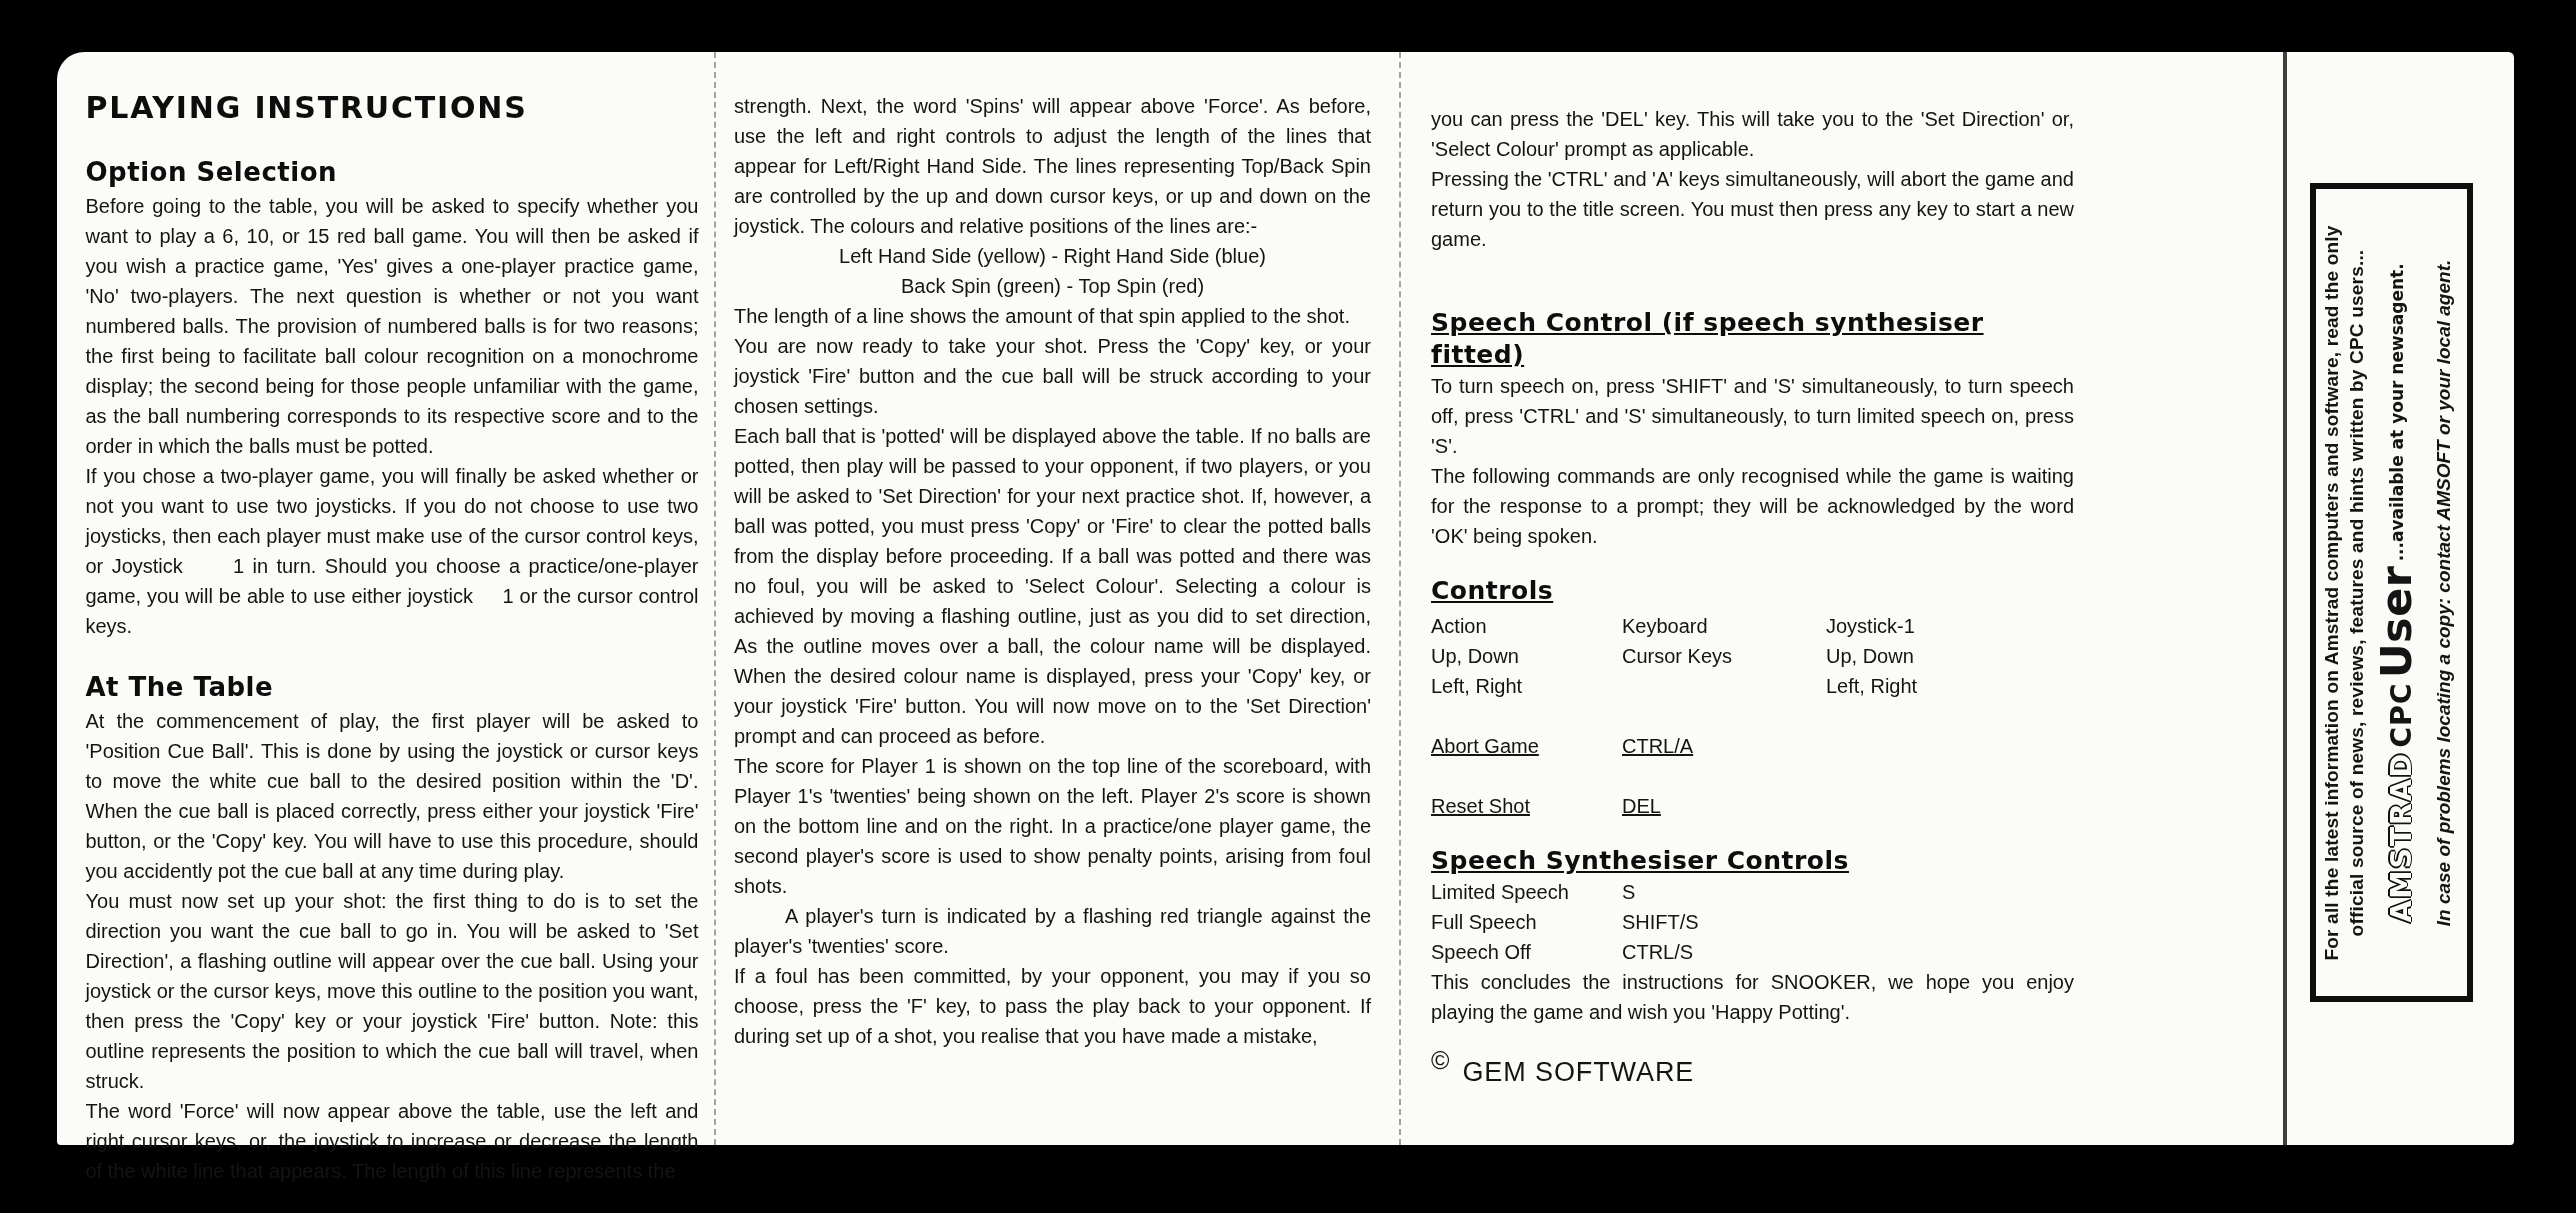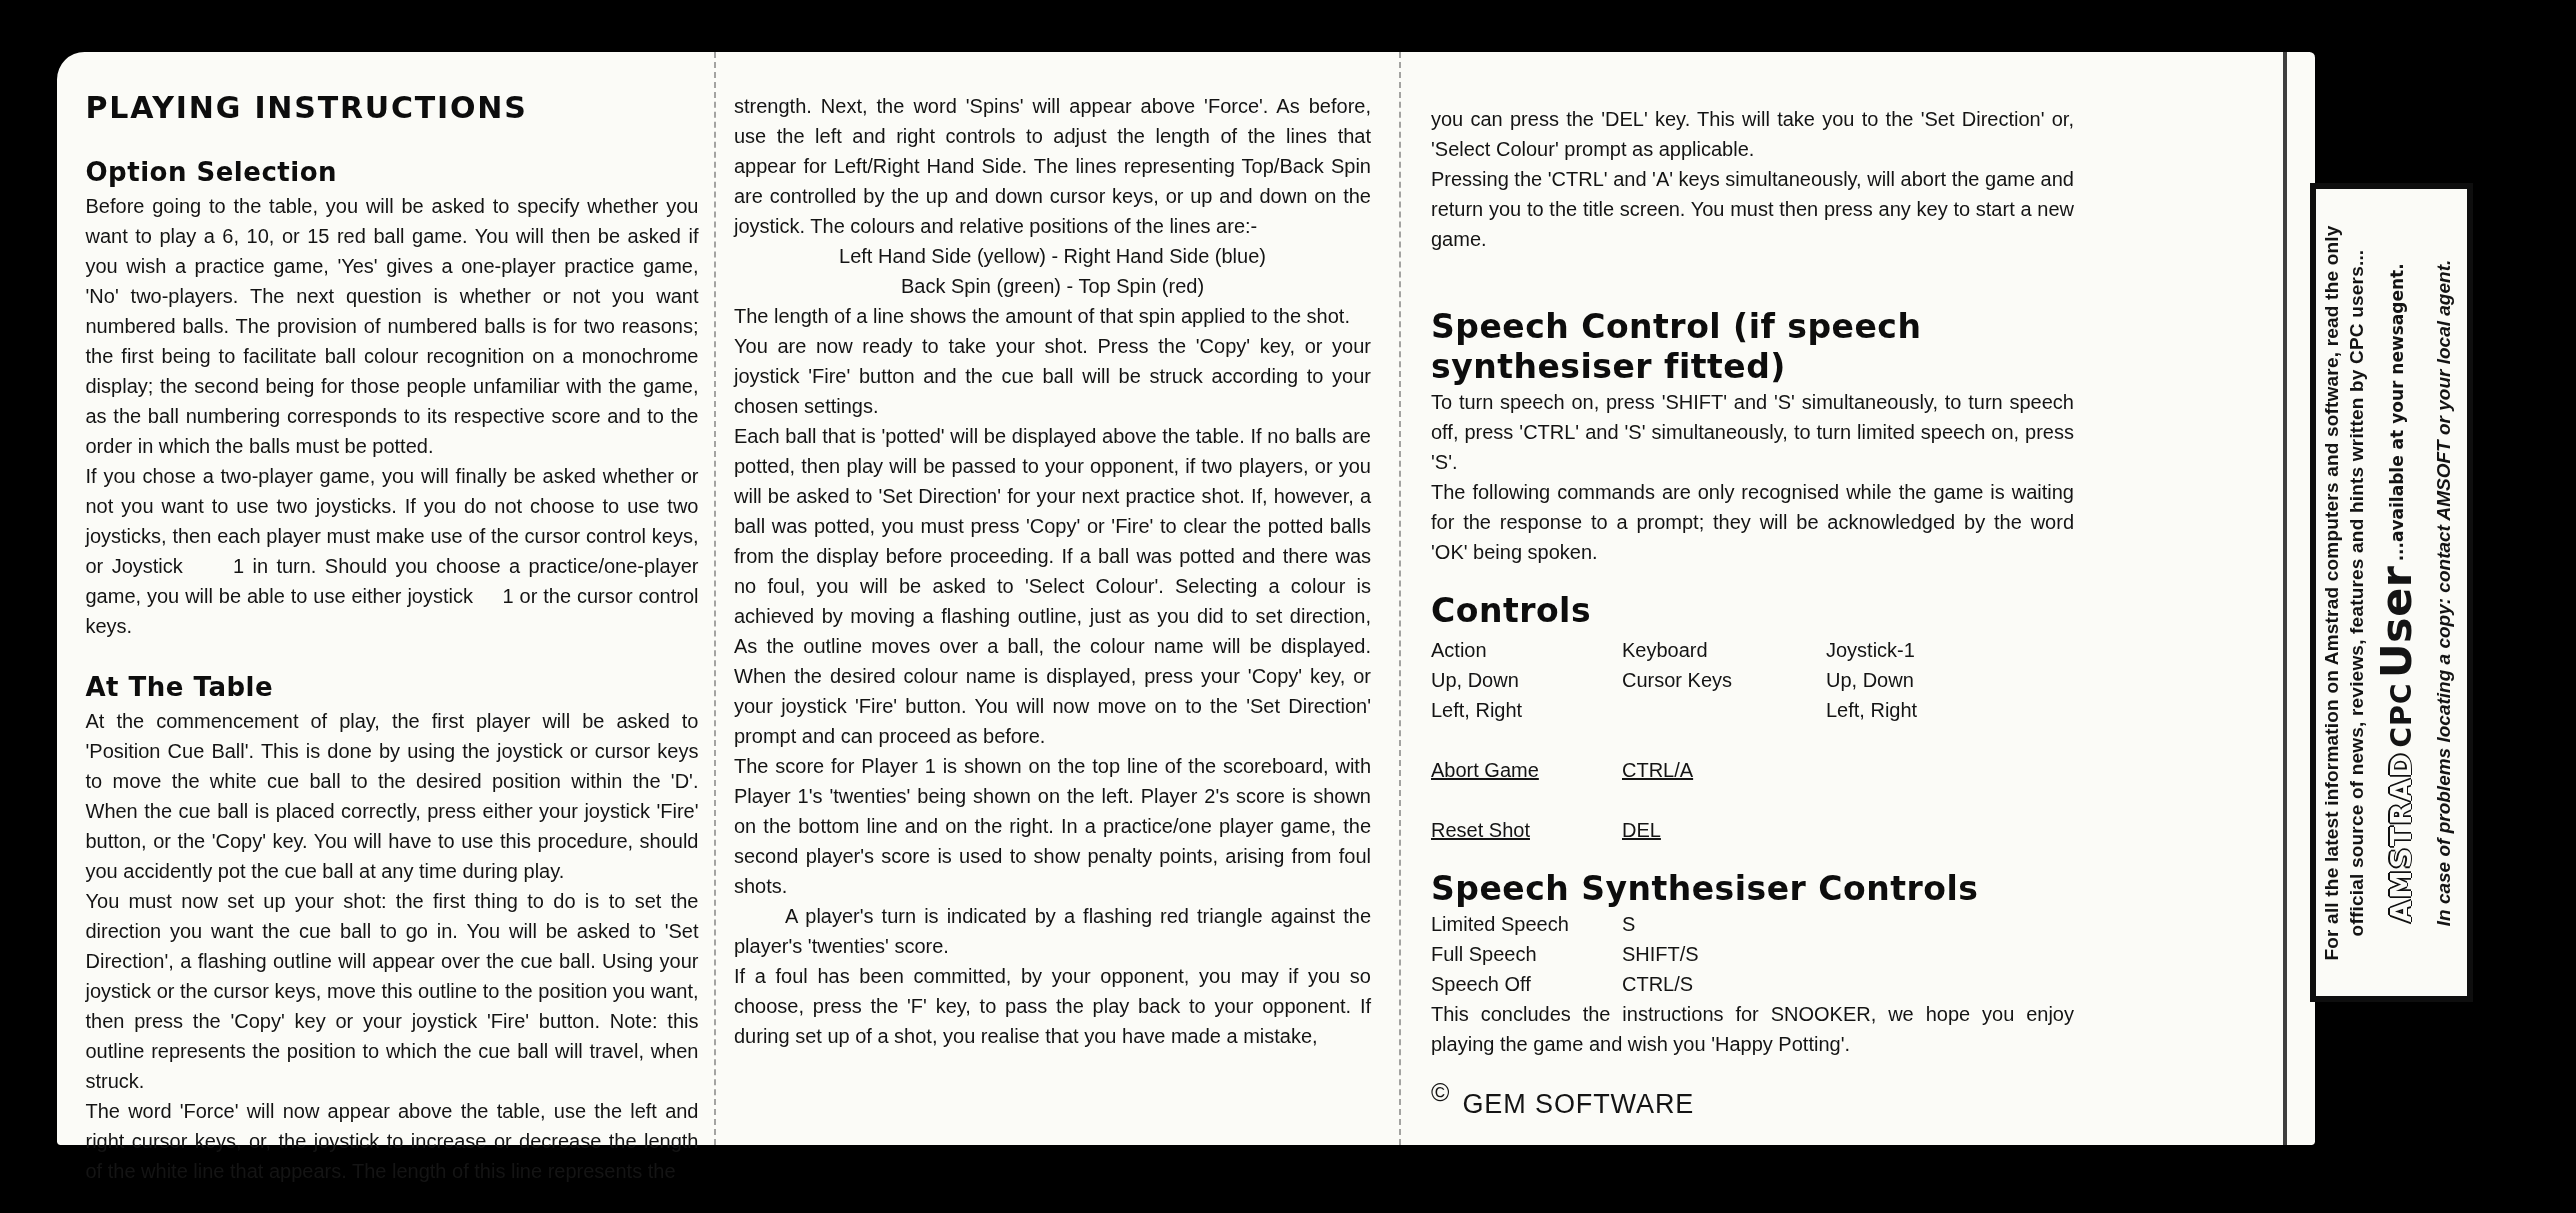--- a/index.html
+++ b/index.html
@@ -3,42 +3,42 @@
 <meta charset="utf-8">
 <style>
   * { box-sizing: border-box; margin: 0; padding: 0; }
   html,body { background:#000; }
   .stage {
     position: relative; width: 2576px; height: 1214px;
     background: #000; overflow: hidden;
     font-family: "Liberation Sans", sans-serif;
   }
   .paper {
-    position: absolute; left: 57px; top: 52px; width: 2258px; height: 1093px;
+    position: absolute; left: 57px; top: 52px; width: 2457px; height: 1093px;
     background: #fbfbf7; border-radius: 27.5px 5.5px 3.7px 3.7px;
     color: #141414;
   }
   .fold { position: absolute; top: 0; bottom: 0; width: 0; }
   .fold-1 { left: 657px;  border-left: 2.8px dashed rgba(20,20,20,0.38); }
   .fold-2 { left: 1342px; border-left: 2.8px dashed rgba(20,20,20,0.38); }
   .fold-3 { left: 2226px; border-left: 4.6px solid rgba(10,10,10,0.78); }
 
   .col { position: absolute; text-align: justify; }
   .col p { margin: 0; }
   .col1 { left: 28.5px;   top: 37px; width: 613px; font-size: 20px; line-height: 30px; }
   .col2 { left: 677px;  top: 39px; width: 637px; font-size: 20px; line-height: 30px; }
   .col3 { left: 1374px; top: 52px; width: 643px; font-size: 20px; line-height: 30px; }
 
   h1, h2 {
     font-family: "DejaVu Sans", sans-serif; font-weight: bold;
     text-align: left; letter-spacing: 0.5px; color: #0d0d0d;
   }
   .col1 h1 { font-size: 30px; line-height: 37px; letter-spacing: 1.8px; }
   .col1 h2 { font-size: 26px; line-height: 33px; margin-bottom: 1.8px; margin-top: 30px; }
-  .col3 h2 { font-size: 33px; line-height: 40px; }
+  .col3 h2 { font-size: 25px; line-height: 32px; text-decoration: underline; }
   .mt-sect   { margin-top: 27.5px; }
   .mt-lg     { margin-top: 53px; }
   .mt-md     { margin-top: 24px; }
 
   .centerline { text-align: center; }
   .indent1 { text-indent: 51px; }
 
   .tbl  { margin-top: 3.7px; }
   .trow { display: flex; }
   .trow .c0 { width: 191px; }

